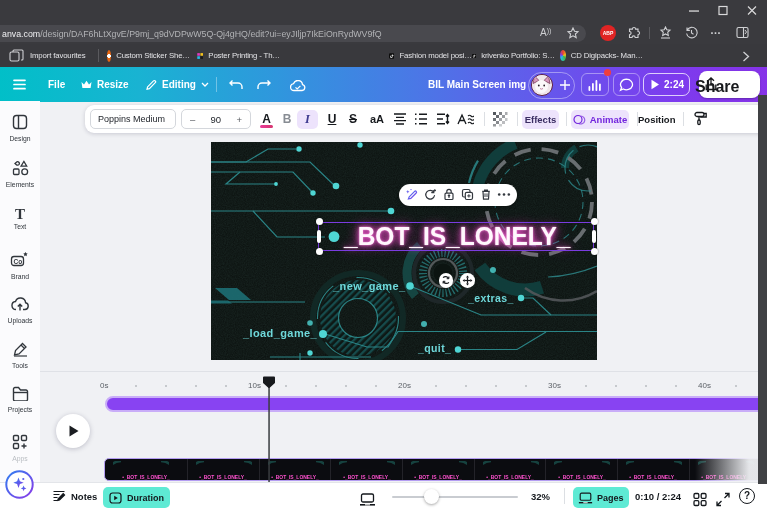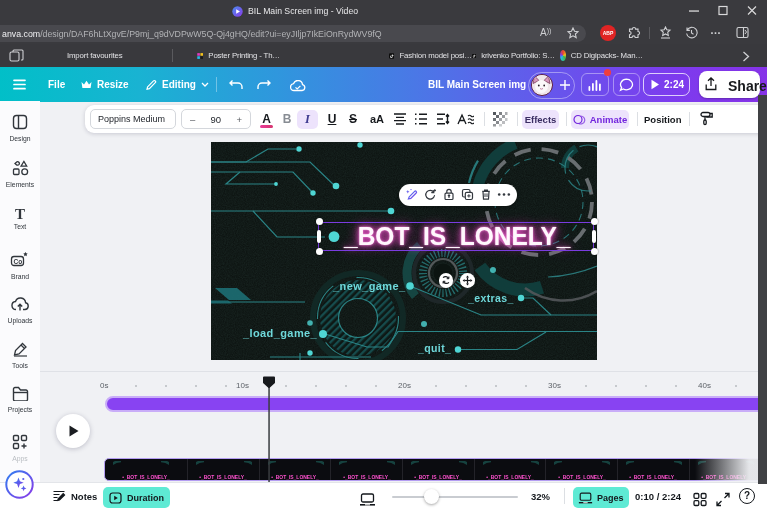--- a/index.html
+++ b/index.html
@@ -9,21 +9,21 @@
   .abs { position:absolute; }
   
   .titlebar { left:0; top:0; width:767px; height:22px; background:#3a3a3e; }
   .tabtitle { left:232px; top:4px; height:14px; display:flex; align-items:center; gap:5px; color:#e8e8ea; font-size:8.7px; }
   .winbtns { right:8px; top:0; height:22px; display:flex; align-items:center; gap:22px; color:#d9d9db; font-size:10px; }
   .urlrow { left:0; top:22px; width:767px; height:22px; background:#3a3a3e; }
   .urlfield { left:-14px; top:24.5px; width:600px; height:17.5px; background:#49494e; border-radius:9px; display:flex; align-items:center; }
   .urltext { position:absolute; left:16px; top:4px; font-size:8.8px; color:#b2b3b6; white-space:nowrap; letter-spacing:0px; }
   .urltext b { color:#f0f0f2; font-weight:normal; }
   .urlicons { left:0; top:0; width:0; height:0; color:#cfd0d3; }
-  .bookmarks { left:0; top:44px; width:767px; height:23px; background:#39393d; display:flex; align-items:center; font-size:7.8px; letter-spacing:-0.15px; color:#e3e3e6; white-space:nowrap; overflow:hidden;gap:37px; }
+  .bookmarks { left:0; top:44px; width:767px; height:23px; background:#39393d; display:flex; align-items:center; font-size:7.8px; letter-spacing:-0.15px; color:#e3e3e6; white-space:nowrap; overflow:hidden; }
   .bm { position:absolute; top:0; height:23px; display:flex; align-items:center; gap:5px; white-space:nowrap; max-width:83px; overflow:hidden; }
   .bmsep { width:1px; height:13px; background:#5a5a5e; margin-right:12px; }
   
   .cheader { left:0; top:67px; width:767px; height:34.5px;
      background:linear-gradient(90deg,#01bfc8 0%,#19b3d2 18%,#2f97dd 36%,#4a78e6 54%,#6656ec 72%,#7d3bee 88%,#8633e8 100%); }
   .hitem { color:#fff; font-weight:bold; font-size:10px; display:flex; align-items:center; gap:5px; white-space:nowrap; }
   
   .toolbar { left:85px; top:105px; width:734px; height:28px; background:#fff; border-radius:9px;
      box-shadow:0 1px 4px rgba(30,30,60,.18); display:flex; align-items:center; }
   .tbox { height:20px; border:1px solid #d4d7dc; border-radius:5px; display:flex; align-items:center; justify-content:center;
@@ -61,33 +61,20 @@
   .bbar { left:0; top:482px; width:767px; height:29px; background:#fff; border-top:1px solid #e3e5e9; }
   .bitem { position:absolute; top:487px; height:19px; display:flex; align-items:center; gap:5px; font-size:9.5px; color:#14181d; font-weight:bold; }
   .gpill { background:#5eead4; border-radius:5px; padding:0 7px; height:21px; }
   .scrollbar { left:757.5px; top:95px; width:9.5px; height:389px; background:#404144; }
 </style>
 </head>
 <body>
 <div id="app">
 
   <div class="abs titlebar"></div>
-  <div class="abs tabtitle">
-    <svg width="11" height="11" viewBox="0 0 11 11">
-        <defs>
-          <linearGradient id="fav" x1="0" y1="0" x2="1" y2="1">
-            <stop offset="0" stop-color="#4a8df0"></stop>
-            <stop offset="1" stop-color="#8a3ae8"></stop>
-          </linearGradient>
-        </defs>
-        <circle cx="5.5" cy="5.5" r="5.2" fill="url(#fav)"></circle>
-        <path d="M4.2 3.2 L8 5.5 L4.2 7.8 Z" fill="#fff"></path>
-      </svg>
-    <span>BIL Main Screen img - Video</span>
-  </div>
   <div class="abs winbtns" style="gap:0;">
     <svg width="80" height="22" viewBox="0 0 80 22" style="margin-right:0">
       <rect x="10" y="10.4" width="10" height="1.3" fill="#d9d9db"></rect>
       <rect x="40" y="6.5" width="8" height="8" fill="none" stroke="#d9d9db" stroke-width="1.2"></rect>
       <path d="M69 6.5 L77 14.5 M77 6.5 L69 14.5" stroke="#d9d9db" stroke-width="1.2"></path>
     </svg>
   </div>
 
   <div class="abs urlrow"></div>
   <div class="abs urlfield">
@@ -120,20 +107,21 @@
   </div>
 
   <div class="abs bookmarks" id="bmbar">
     <svg style="margin-left:9px; margin-right:6px;" width="15" height="13" viewBox="0 0 15 13" fill="none" stroke="#cfd0d3" stroke-width="1.1">
         <rect x="1" y="3" width="9" height="9" rx="1.5"></rect>
         <path d="M4 3 V2 a1 1 0 0 1 1 -1 h8 a1 1 0 0 1 1 1 v8 a1 1 0 0 1 -1 1 h-1"></path>
         <path d="M5.5 5.5 v4 M3.8 7.8 L5.5 9.6 L7.2 7.8" display="none"></path>
       </svg>
     <span>Import favourites</span>
     <div class="bmsep" style="margin-left:12px;"></div>
+    <div class="bm" style="left:107px;"><span style="width:12px;height:12px;border-radius:50%;background:radial-gradient(circle at 50% 50%, #fff 0 2px, #e8650f 2px);display:inline-block;"></span>Custom Sticker She…</div>
     <div class="bm" style="left:197px;"><svg width="12" height="12" viewBox="0 0 12 12">
           <rect x="0.5" y="0.5" width="5" height="5" fill="#e13bc0"></rect>
           <rect x="6.5" y="0.5" width="5" height="5" fill="#f4c21a"></rect>
           <rect x="0.5" y="6.5" width="5" height="5" fill="#27bbe8"></rect>
           <rect x="6.5" y="6.5" width="5" height="5" fill="#1a1a1a"></rect>
         </svg>Poster Printing - Th…</div>
     <div class="bm" style="left:389px;"><svg width="12" height="12" viewBox="0 0 12 12">
           <rect width="12" height="12" rx="2.5" fill="#0c0c0c"></rect>
           <path d="M7.8 2.5 a2.5 2.5 0 0 0 2 1.5 v1.4 a3.8 3.8 0 0 1 -2 -0.7 v2.8 a2.7 2.7 0 1 1 -2.3 -2.67 v1.5 a1.3 1.3 0 1 0 0.9 1.24 V2.5 Z" fill="#fff"></path>
         </svg>Fashion model posi…</div>
@@ -211,21 +199,21 @@
     <div class="abs" style="left:643px; top:73px; width:47px; height:23px; border:1.4px solid rgba(255,255,255,0.75); border-radius:7px;"></div>
     <svg class="abs" style="left:650px; top:79px;" width="10" height="11" viewBox="0 0 10 11" fill="#fff">
         <path d="M1.5 0.8 L9 5.5 L1.5 10.2 Z"></path>
       </svg>
     <div class="abs hitem" style="left:664px; top:79px; height:11px; font-size:10px;">2:24</div>
     <div class="abs" style="left:699px; top:71px; width:61px; height:26.5px; background:#fff; border-radius:8px; box-shadow:0 1px 2px rgba(0,0,0,0.25);"></div>
     <svg class="abs" style="left:705px; top:77px;" width="12" height="14" viewBox="0 0 12 14" fill="none" stroke="#17191c" stroke-width="1.3">
         <path d="M6 1.2 V9 M3 3.8 L6 1 L9 3.8"></path>
         <path d="M1.2 7.5 V12.5 H10.8 V7.5"></path>
       </svg>
-    <div class="abs" style="left:728px; top:78px; font-size:14px; font-weight:bold; color:#17191c;">Share</div>
+    <div class="abs" style="left:695px; top:78px; font-size:16px; font-weight:bold; color:#17191c;">Share</div>
   </div>
 
   <div class="abs toolbar" id="toolbar">
     <div class="tbox" style="width:86px; margin-left:5px; justify-content:flex-start; padding-left:7px; white-space:nowrap; font-size:9px;">Poppins Medium</div>
     <div class="tbox" style="width:70px; margin-left:5px; justify-content:space-between; padding:0 8px;">
         <span style="color:#55595f;">–</span>
         <span>90</span>
         <span style="color:#55595f;">+</span>
       </div>
     <div style="width:15px; margin-left:8px; text-align:center; position:relative; font-size:12px; font-weight:bold; color:#16191d;">A<div style="position:absolute; left:1px; right:1px; bottom:-2px; height:3px; border-radius:1.5px; background:linear-gradient(90deg,#e93a9a,#d6366e);"></div></div>
@@ -267,21 +255,21 @@
     <div class="tsep" style="margin-left:9px;"></div>
     <div class="pill" style="width:37px; margin-left:4px; color:#3a2d62;">Effects</div>
     <div class="tsep" style="margin-left:7px;"></div>
     <div class="pill" style="width:58px; margin-left:4px; color:#7326dd; gap:4px;">
       <svg width="13" height="11" viewBox="0 0 13 11" fill="none" stroke="#7326dd" stroke-width="1.2">
           <circle cx="5" cy="5.5" r="4"></circle>
           <path d="M7.5 2 a4 4 0 1 1 -1.5 7.6" opacity="0.7"></path>
         </svg>
       Animate</div>
     <div class="tsep" style="margin-left:8px;"></div>
-    <div style="margin-left:6px; font-size:9.5px; font-weight:bold; color:#16191d;">Position</div>
+    <div style="font-size:9.5px; font-weight:bold; color:#16191d;">Position</div>
     <div class="tsep" style="margin-left:8px;"></div>
     <svg style="margin-left:9px;" width="15" height="16" viewBox="0 0 15 16" fill="none" stroke="#16191d" stroke-width="1.3">
         <rect x="2" y="1.5" width="9" height="4" rx="2"></rect>
         <path d="M11 2.5 h2.2 v3.5 h-6"></path>
         <path d="M6 6 v3"></path>
         <rect x="4.8" y="9" width="2.4" height="4.5" rx="1.2"></rect>
       </svg>
   </div>
 
   <div class="abs sidebar" id="sidebar">
@@ -503,21 +491,21 @@
         <path d="M5.5 0.6 L7 2.6 H4 Z M5.5 10.4 L4 8.4 H7 Z M0.6 5.5 L2.6 4 V7 Z M10.4 5.5 L8.4 7 V4 Z"></path>
         <rect x="4.9" y="2.4" width="1.2" height="6.2"></rect>
           <rect x="2.4" y="4.9" width="6.2" height="1.2"></rect>
       </svg>
     </div>
   </div>
 
   <div id="timeline">
     <div class="abs tsplit"></div>
     <span class="rlabel" style="left:100px;">0s</span>
-    <span class="rlabel" style="left:236px;">10s</span>
+    <span class="rlabel" style="left:248px;">10s</span>
     <span class="rlabel" style="left:398px;">20s</span>
     <span class="rlabel" style="left:548px;text-align:right;">30s</span>
     <span class="rlabel" style="left:698px;">40s</span>
     <span class="rdot" style="left:135px;"></span>
     <span class="rdot" style="left:165px;"></span>
     <span class="rdot" style="left:195px;"></span>
     <span class="rdot" style="left:225px;"></span>
     <span class="rdot" style="left:285px;"></span>
     <span class="rdot" style="left:315px;"></span>
     <span class="rdot" style="left:345px;"></span>

